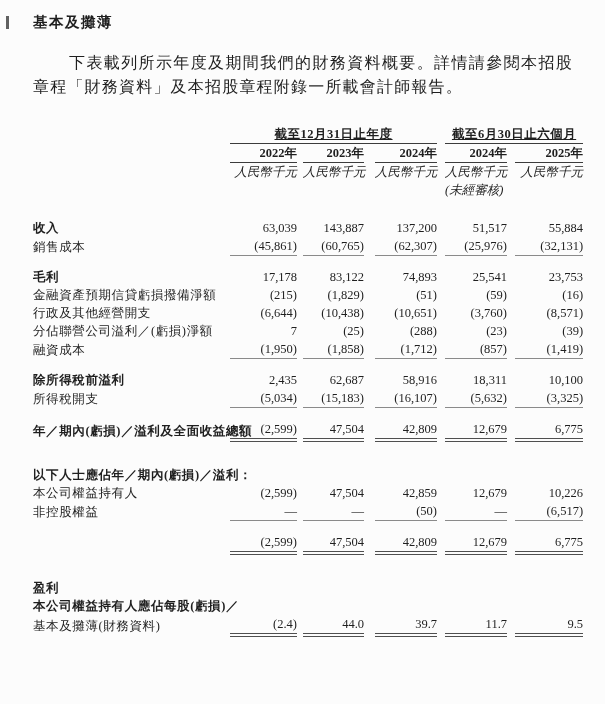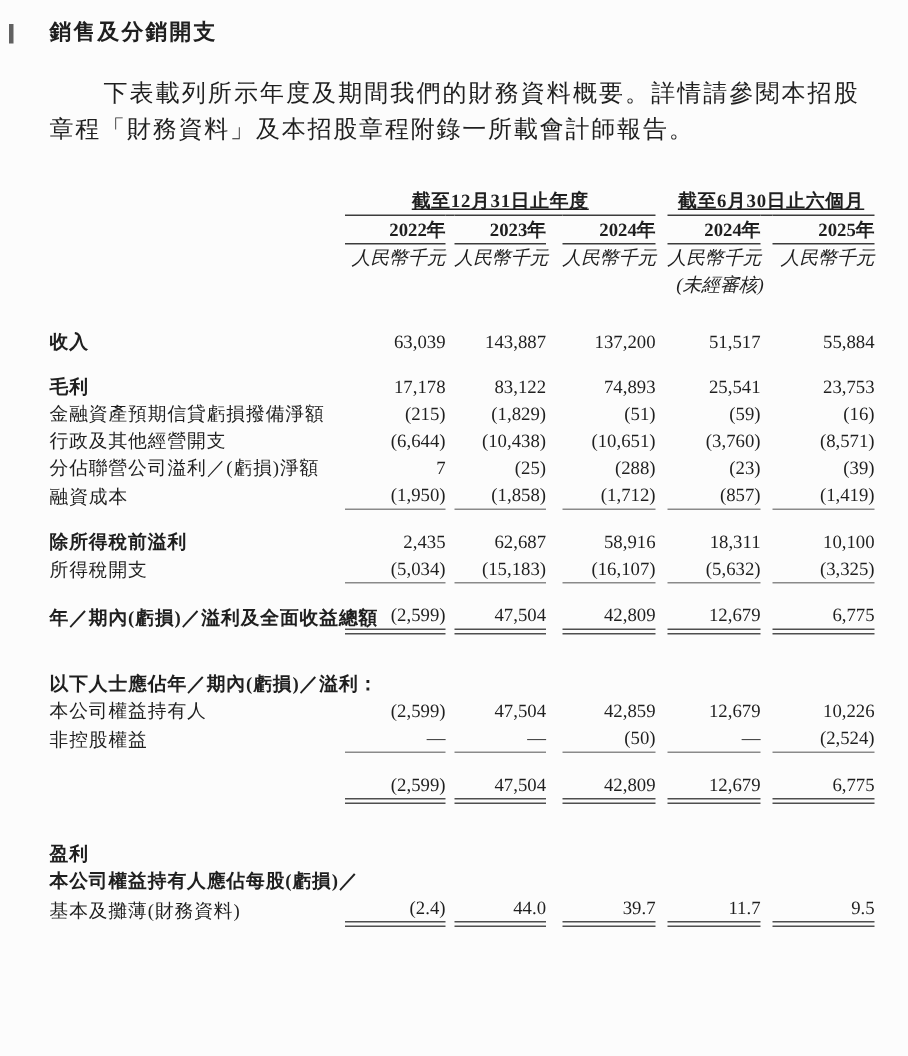--- a/index.html
+++ b/index.html
@@ -34,32 +34,32 @@
   td.lbl{letter-spacing:.6px;}
   td.val{text-align:right;}
   .vn{padding-right:7px;}   
   .vp{padding-right:1px;}   
   .rs{border-bottom:1px solid var(--rule-single); padding-bottom:3px;}
   .rd{border-bottom:4px double var(--rule-double); padding-bottom:3px;}
   .hr{border-bottom:1px solid var(--rule-header); padding-bottom:1px;}
   .grp{font-weight:bold; text-align:center; line-height:16px; letter-spacing:.5px;text-decoration:underline;}
   .yr{font-weight:bold; text-align:right; padding-right:7px; line-height:19px;}
   .unit{font-style:italic; text-align:right; padding-right:5px; font-size:12px; line-height:16px; padding-top:2px; letter-spacing:0;}
-  .note{font-style:italic; text-align:center; padding-right:3px; font-size:11.5px; line-height:13px; letter-spacing:0;font-family:Liberation Serif, serif;}
+  .note{font-style:italic; text-align:left; padding-right:3px; font-size:11.5px; line-height:13px; letter-spacing:0;font-family:Liberation Serif, serif;}
   .b{font-weight:bold;}
   .ind{padding-left:13px;}
   tr.sp-hd td{height:20px;} tr.sp-s td{height:12px;} tr.sp-l td{height:24px;}
 </style>
 </head>
 <body>
 
 <div class="page">
   <div class="artifact"></div>
   <div class="content">
-    <h1 class="title">銷售及分銷開支</h1>
+    <h1 class="title">基本及攤薄</h1>
     <p class="intro">下表載列所示年度及期間我們的財務資料概要。詳情請參閱本招股章程「財務資料」及本招股章程附錄一所載會計師報告。</p>
     <table class="fin">
       <colgroup>
         <col style="width:197px">
           <col style="width:67px">
           <col style="width:6px">
         <col style="width:61px">
           <col style="width:11px">
           <col style="width:62px">
         <col style="width:8px">
@@ -117,20 +117,32 @@
             <td class="val vn">63,039</td>
             <td></td>
             <td class="val vn">143,887</td>
             <td></td>
             <td class="val vn">137,200</td>
             <td></td>
             <td class="val vn">51,517</td>
             <td></td>
             <td class="val vn">55,884</td>
           </tr>
+          <tr>
+            <td class="lbl">銷售成本</td>
+            <td class="val vp rs">(45,861)</td>
+            <td></td>
+            <td class="val vp rs">(60,765)</td>
+            <td></td>
+            <td class="val vp rs">(62,307)</td>
+            <td></td>
+            <td class="val vp rs">(25,976)</td>
+            <td></td>
+            <td class="val vp rs">(32,131)</td>
+          </tr>
           <tr class="sp-s">
             <td colspan="10"></td>
           </tr>
           <tr>
             <td class="b lbl">毛利</td>
             <td class="val vn">17,178</td>
             <td></td>
             <td class="val vn">83,122</td>
             <td></td>
             <td class="val vn">74,893</td>
@@ -250,21 +262,21 @@
           <tr>
             <td class="lbl">非控股權益</td>
             <td class="val vp rs">—</td>
             <td></td>
             <td class="val vp rs">—</td>
             <td></td>
             <td class="val vp rs">(50)</td>
             <td></td>
             <td class="val vp rs">—</td>
             <td></td>
-            <td class="val vp rs">(2,524)</td>
+            <td class="val vp rs">(6,517)</td>
           </tr>
           <tr class="sp-s">
             <td colspan="10"></td>
           </tr>
           <tr>
             <td class="lbl"></td>
             <td class="val vp rd">(2,599)</td>
             <td></td>
             <td class="val vn rd">47,504</td>
             <td></td>

